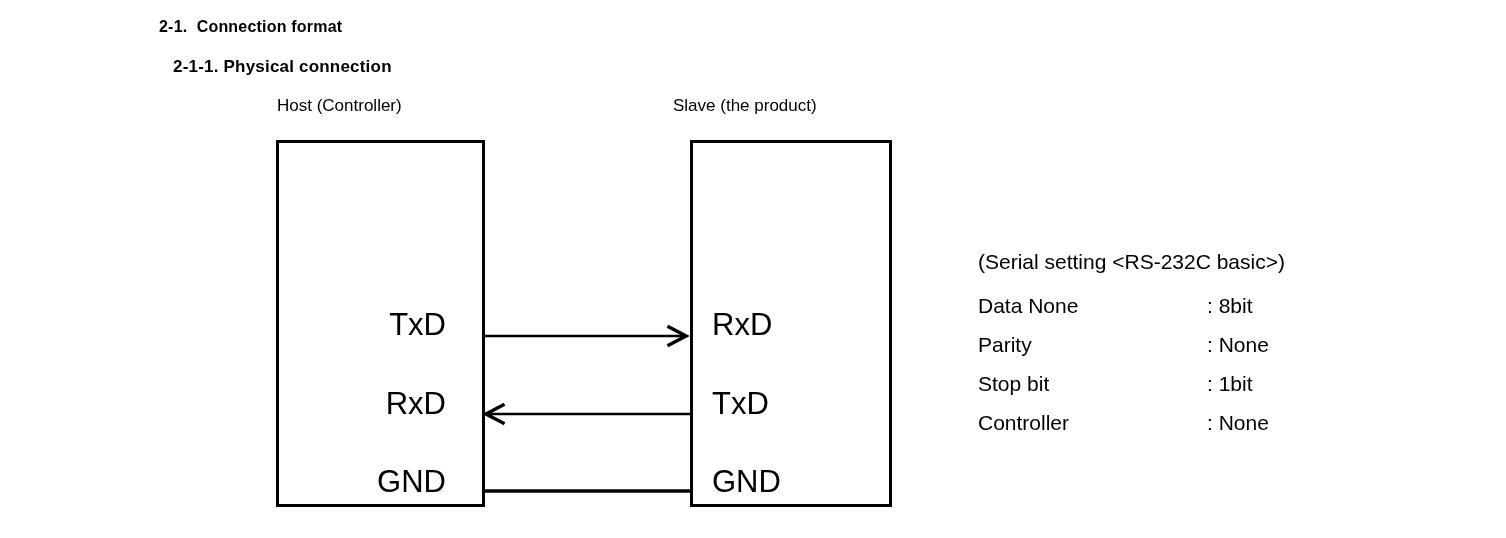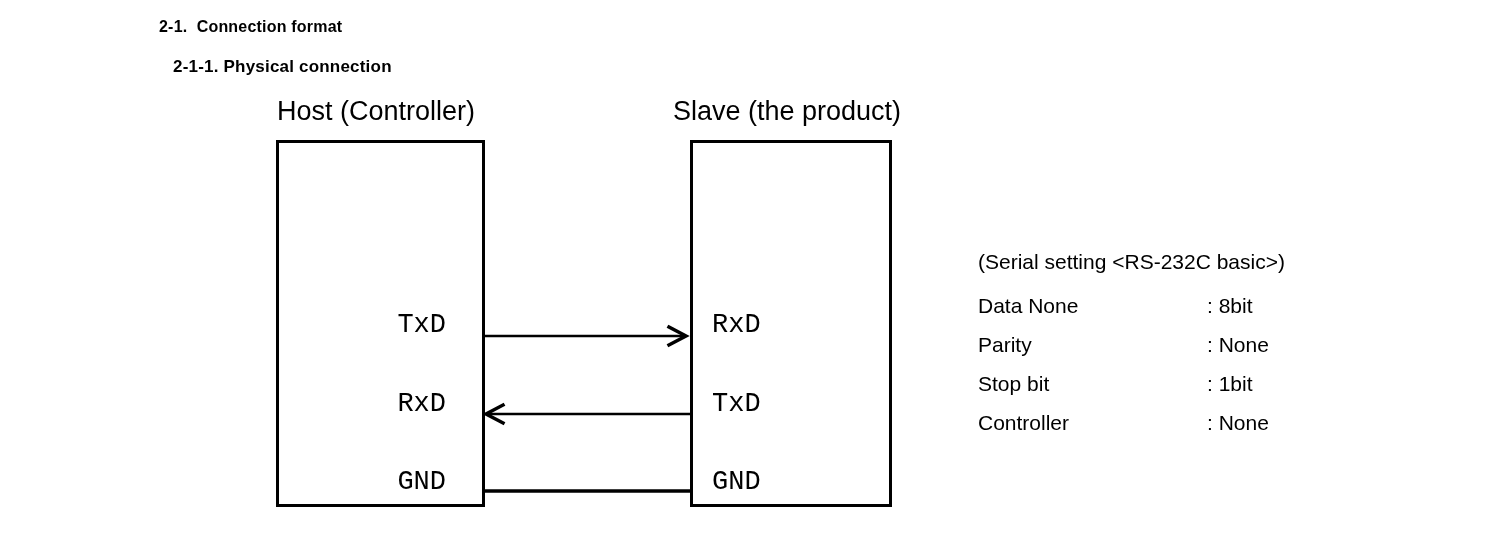--- a/index.html
+++ b/index.html
@@ -32,41 +32,41 @@
     top: 57px;
     font-size: 17px;
     font-weight: bold;
     letter-spacing: 0.2px;
     white-space: pre;
   }
 
   
   .node-caption {
     position: absolute;
-    font-size: 27px;
+    font-size: 17px;
     white-space: nowrap;
   }
   #host-caption  { left: 277px; top: 96px; }
   #slave-caption { left: 673px; top: 96px; }
 
   
   .device-box {
     position: absolute;
     border: 3px solid #000000;
     box-sizing: border-box;
     background: #ffffff;
   }
   #host-box  { left: 276px; top: 140px; width: 209px; height: 367px; }
   #slave-box { left: 690px; top: 140px; width: 202px; height: 367px; }
 
   
   .pin-label {
     position: absolute;
-    font-family: Liberation Mono, monospace;
-    font-size: 27px;
+    font-family: Liberation Sans, sans-serif;
+    font-size: 31px;
     white-space: nowrap;
   }
   .pin-left  { text-align: right; transform: translate(-100%, -50%); }
   .pin-right { text-align: left;  transform: translate(0, -50%); }
 
   #host-pin-txd { left: 446px; top: 325px; }
   #host-pin-rxd { left: 446px; top: 404px; }
   #host-pin-gnd { left: 446px; top: 482px; }
 
   #slave-pin-rxd { left: 712px; top: 325px; }

